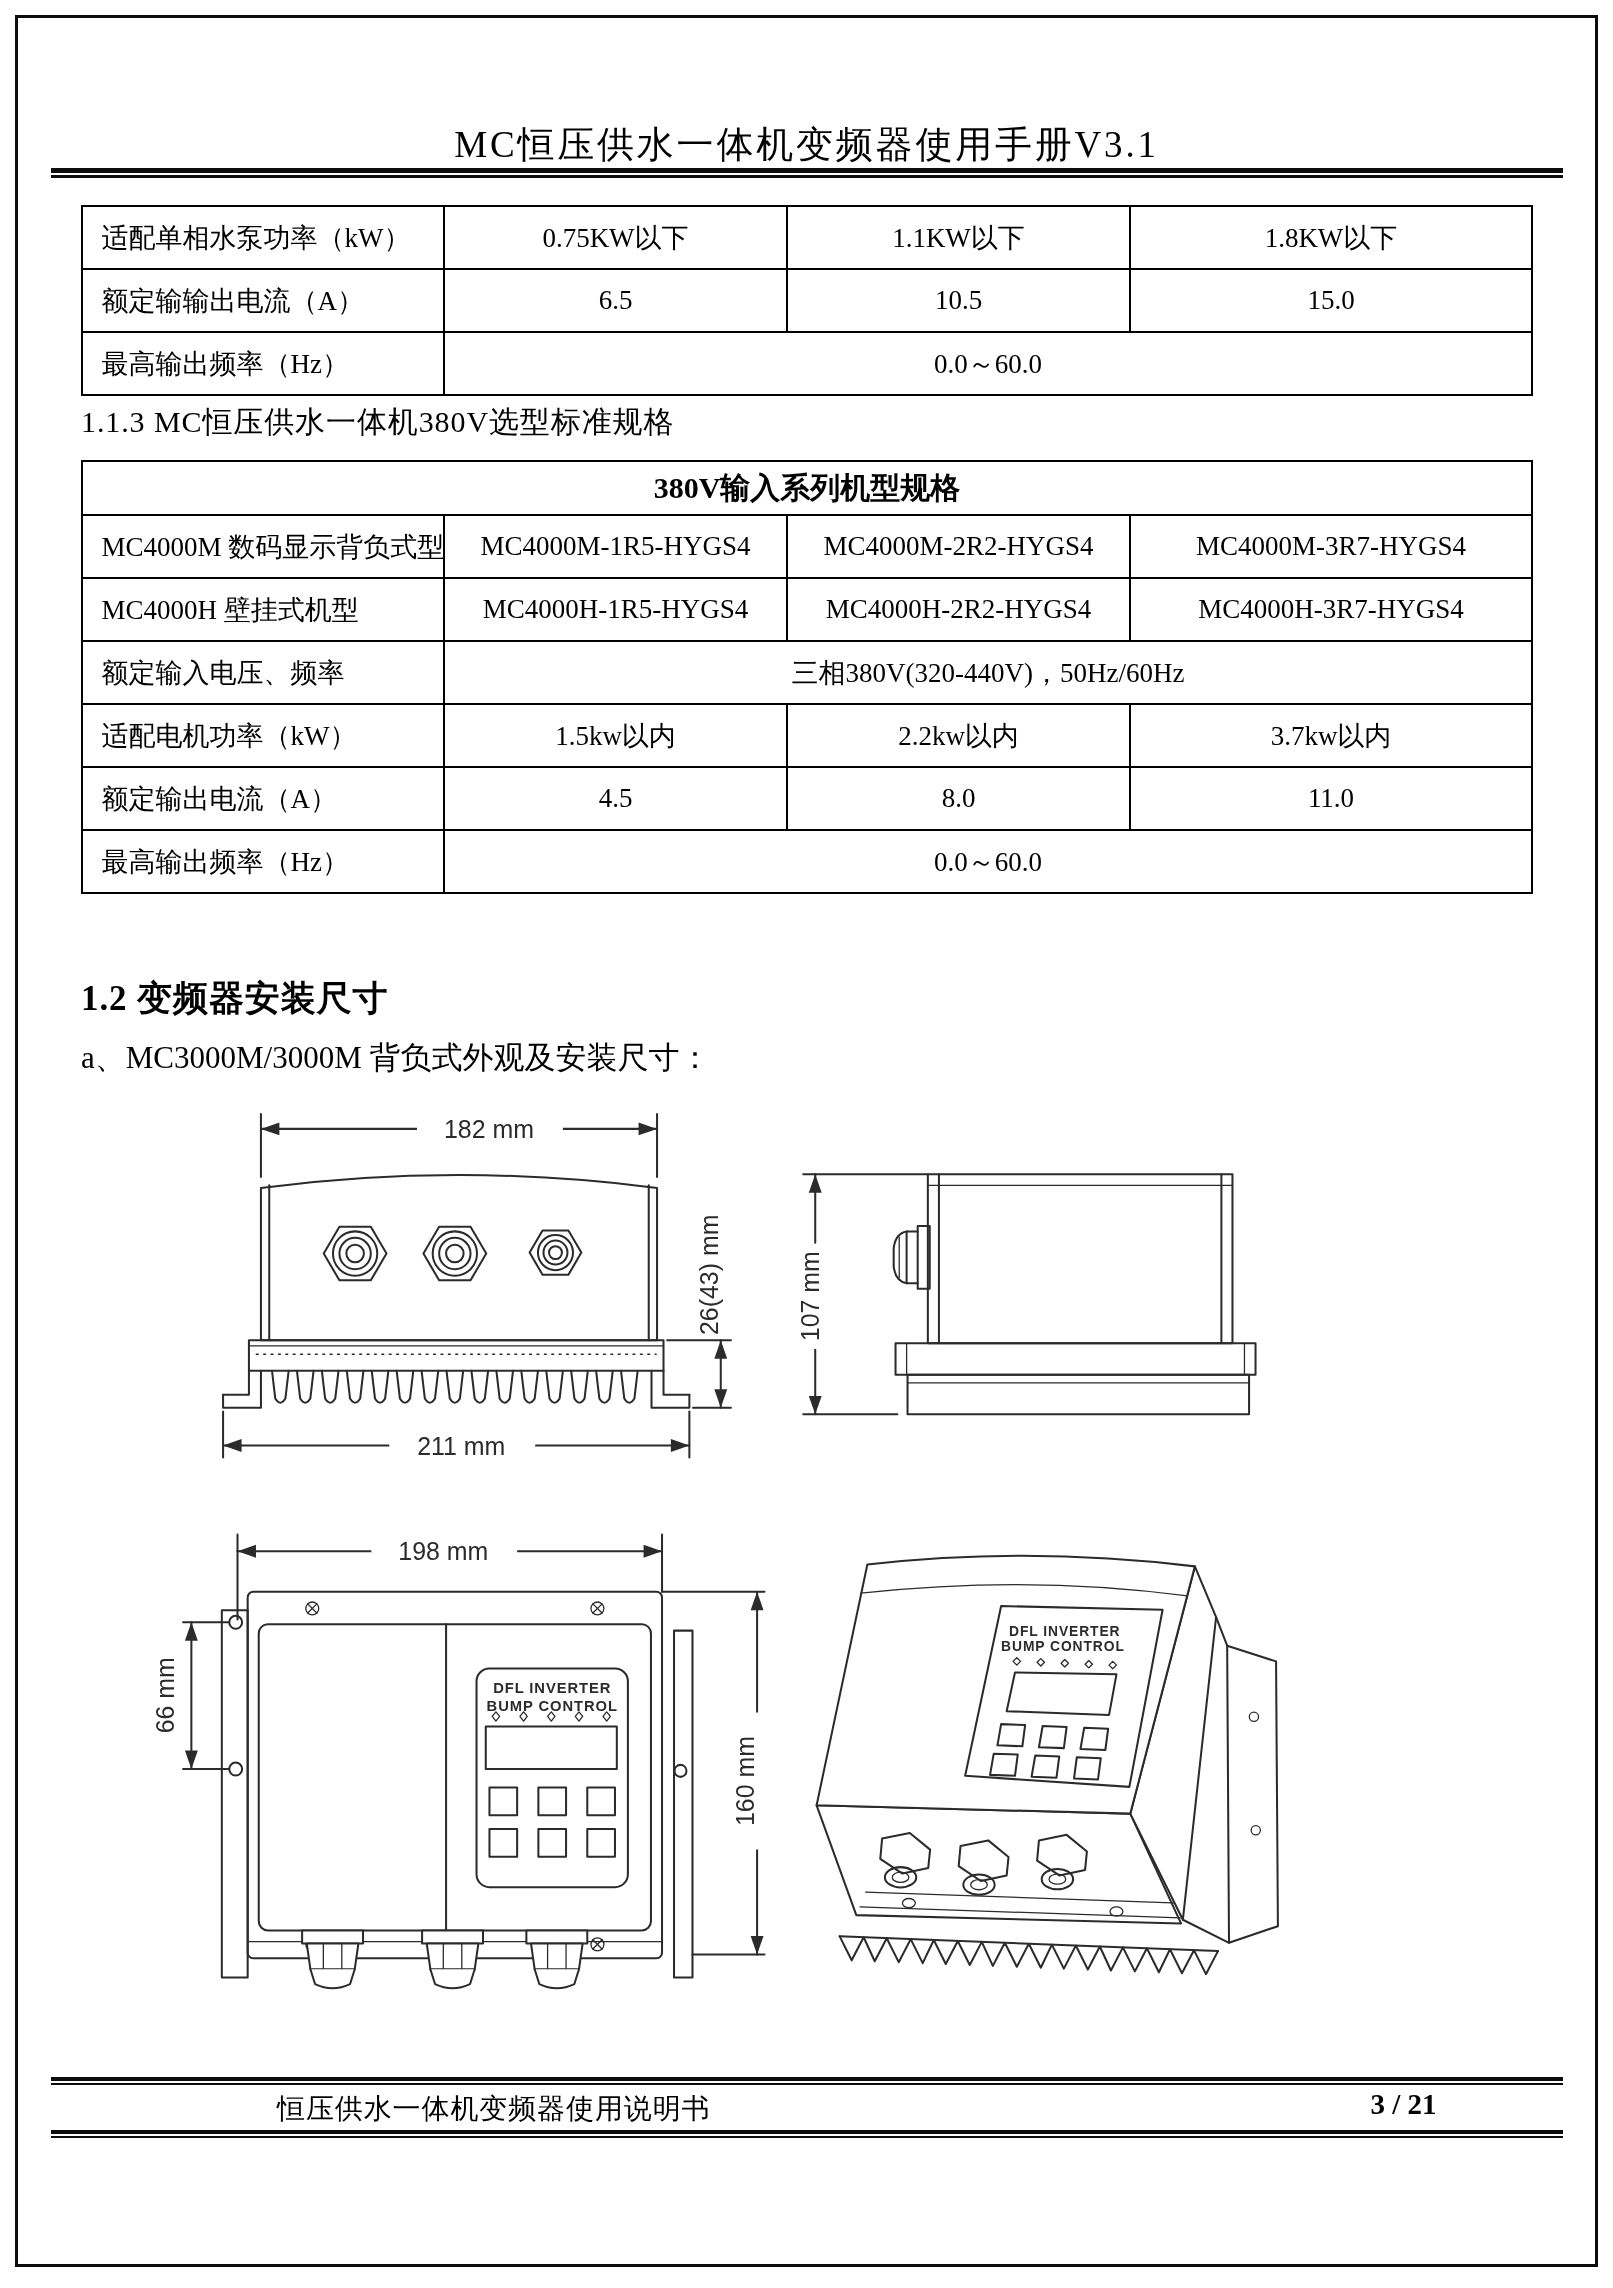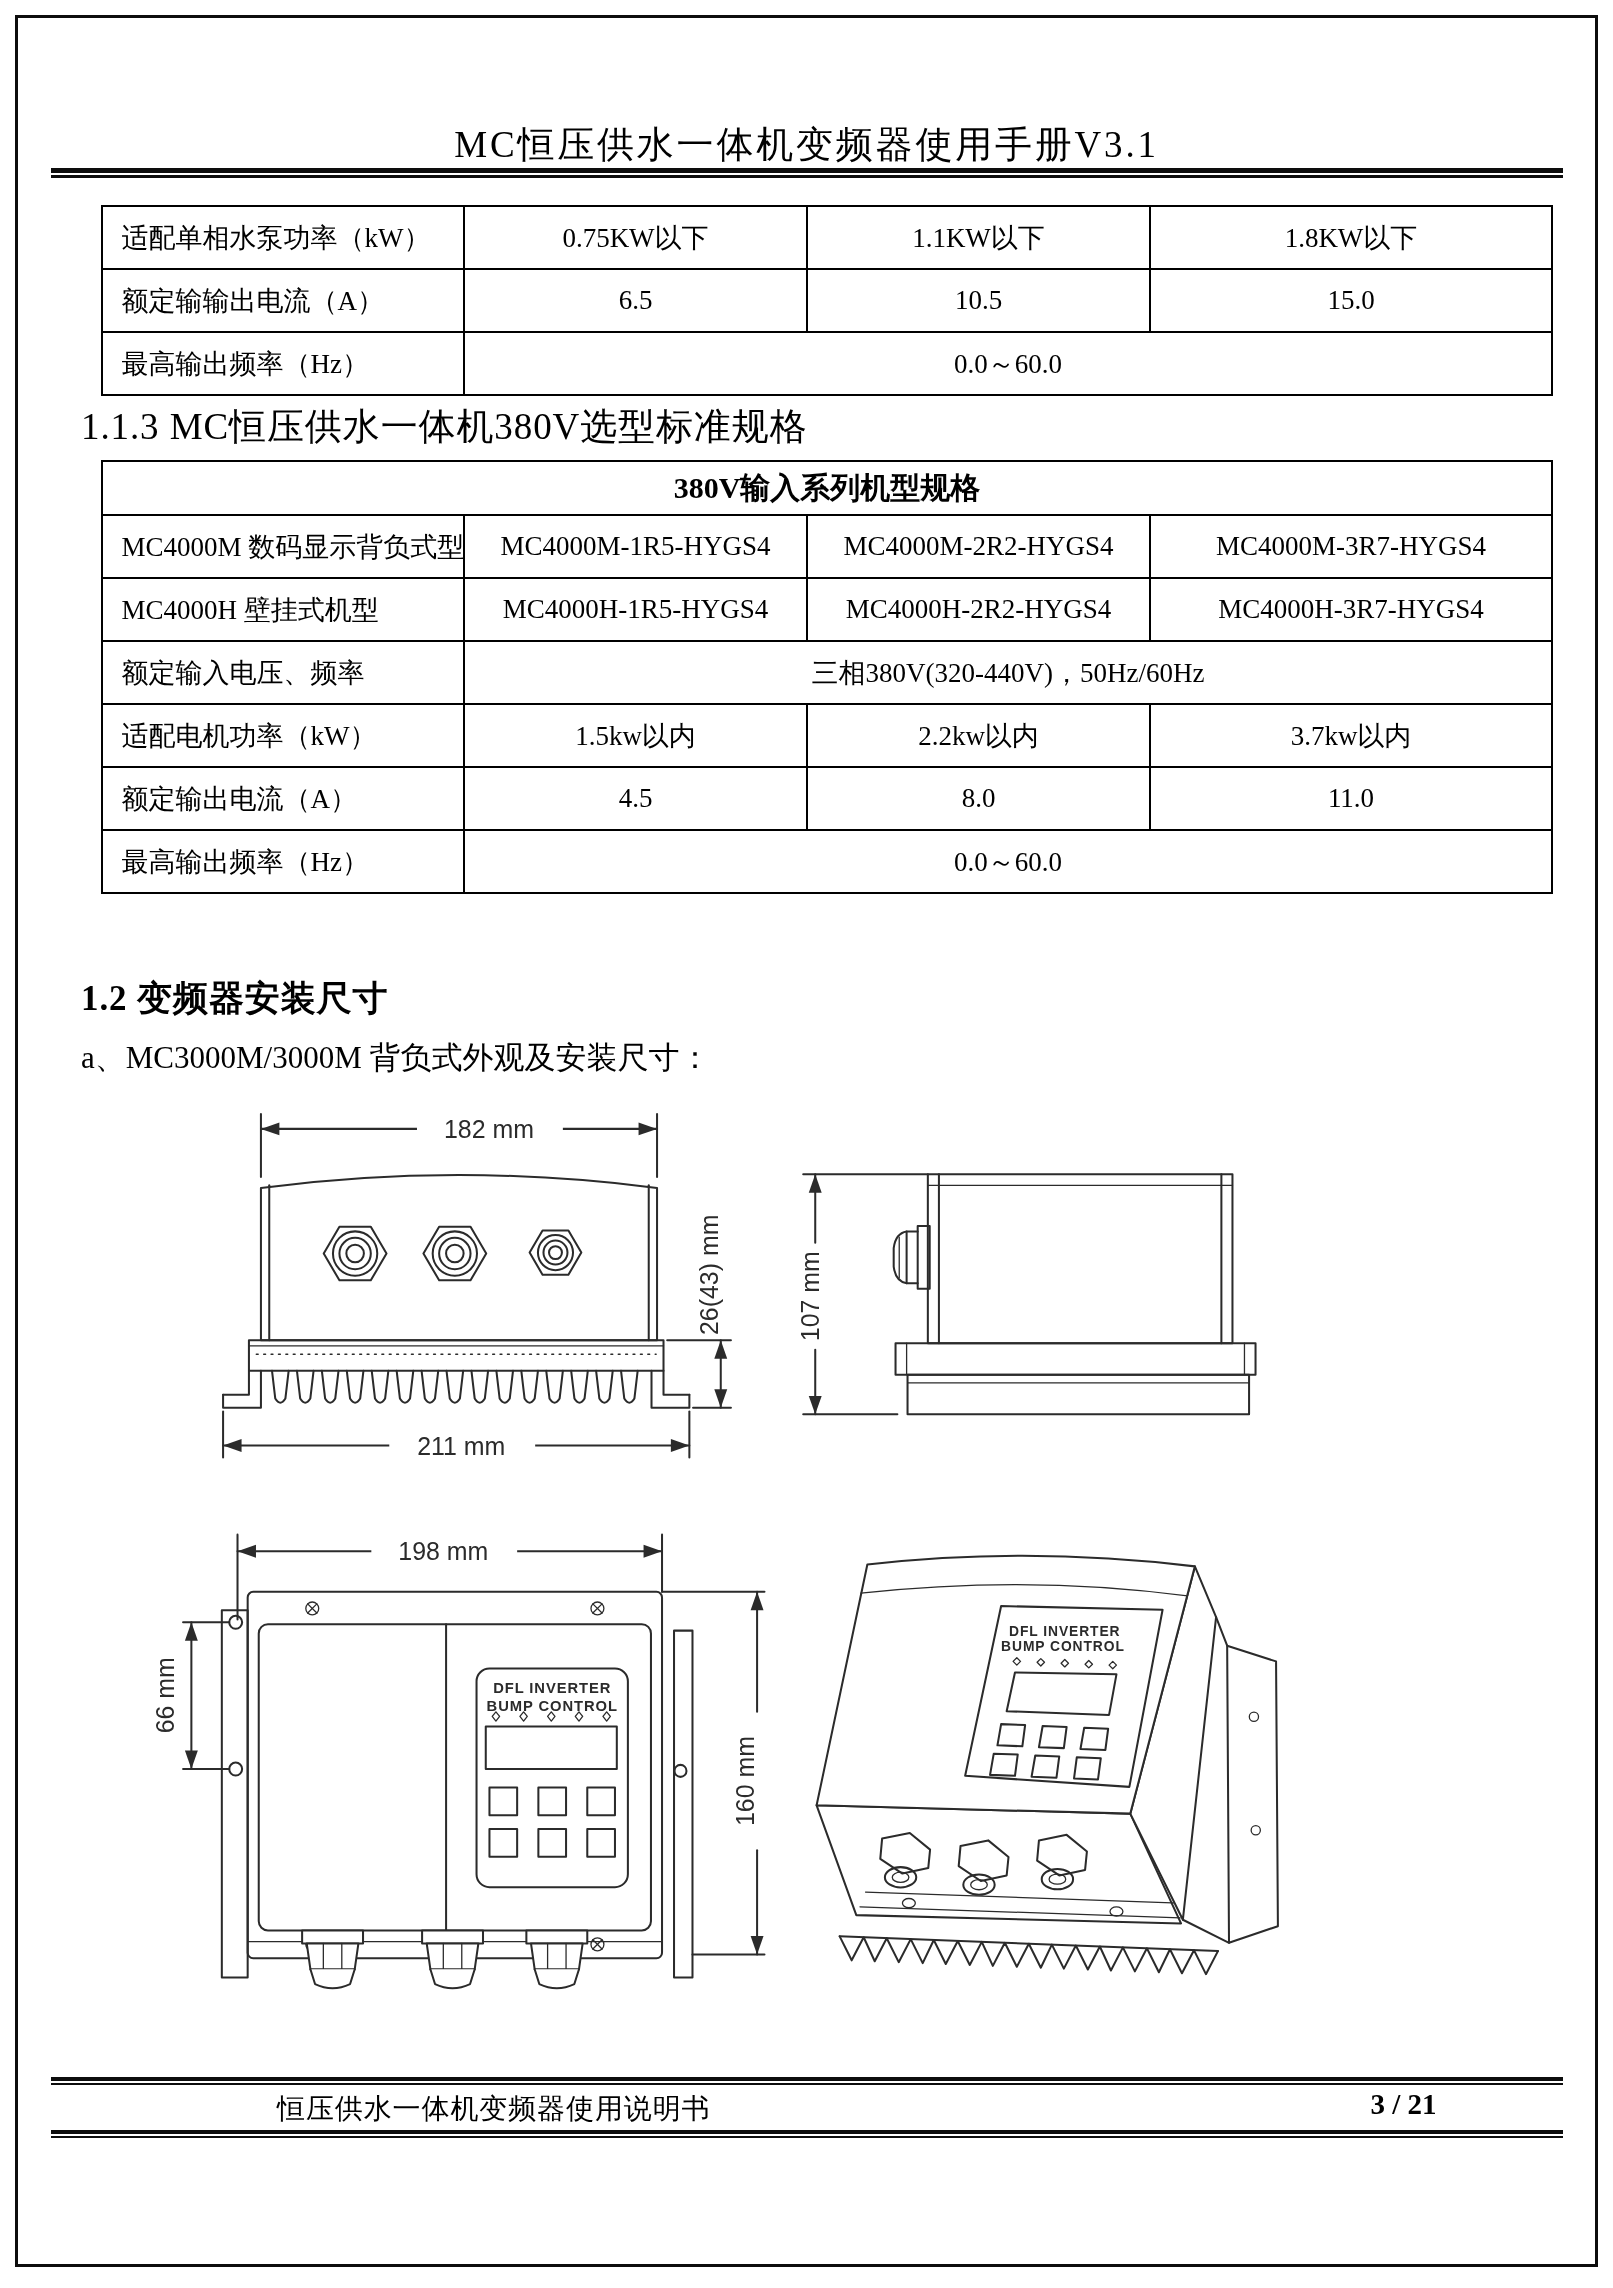--- a/index.html
+++ b/index.html
@@ -15,32 +15,31 @@
   .rule { position:absolute; left:51px; width:1512px; }
   .rule .thick { height:4.6px; background:#0d0d0d; }
   .rule .thin  { height:2.8px; background:#0d0d0d; margin-top:2.8px; }
   .rule.slim .thick { height:3.7px; }
   .rule.slim .thin { height:1.8px; margin-top:2.8px; }
 
   table.tbl {
     position:absolute; left:81px; width:1451px;
     border-collapse:collapse; table-layout:fixed;
     border:2.8px solid #000;
-    margin-left:20px;
   }
   table.tbl td {
     border:2.3px solid #000; font-size:27px; height:61px;
     text-align:center; padding:0 7.4px; overflow:hidden; white-space:nowrap;
   }
   table.tbl td.lbl { text-align:left; padding-left:18.5px; }
   .tbl1 { top:205px; }
   .tbl2 { top:460px; }
   .tbl2 tr.hdr td { font-weight:bold; font-size:30px; height:52px; }
 
-  .h113 { position:absolute; left:81px; top:402px; font-size:37px; letter-spacing:0.9px; }
+  .h113 { position:absolute; left:81px; top:402px; font-size:30px; letter-spacing:0.9px; }
   .h12  { position:absolute; left:81px; top:975px; font-size:35px; font-weight:bold; letter-spacing:0.9px;text-align:center; }
   .item-a { position:absolute; left:81px; top:1037px; font-size:31px; }
 
   .footer-doc {
     position:absolute; top:2090px; left:277px; width:1015px; 
     font-size:28px; letter-spacing:0.9px;
   }
   .footer-page {
     position:absolute; top:2088px; left:1311px; width:185px; text-align:center;
     font-size:29px; font-weight:bold;

